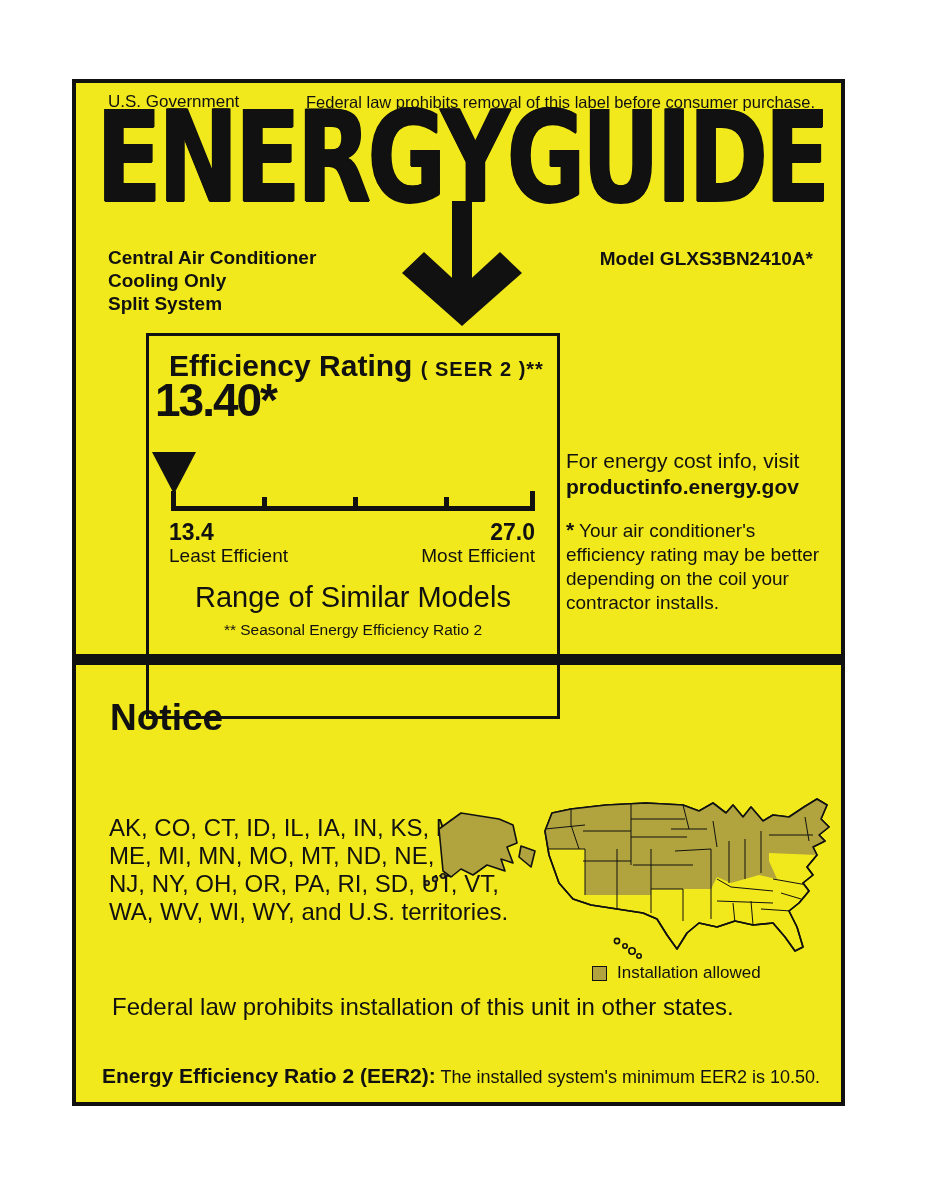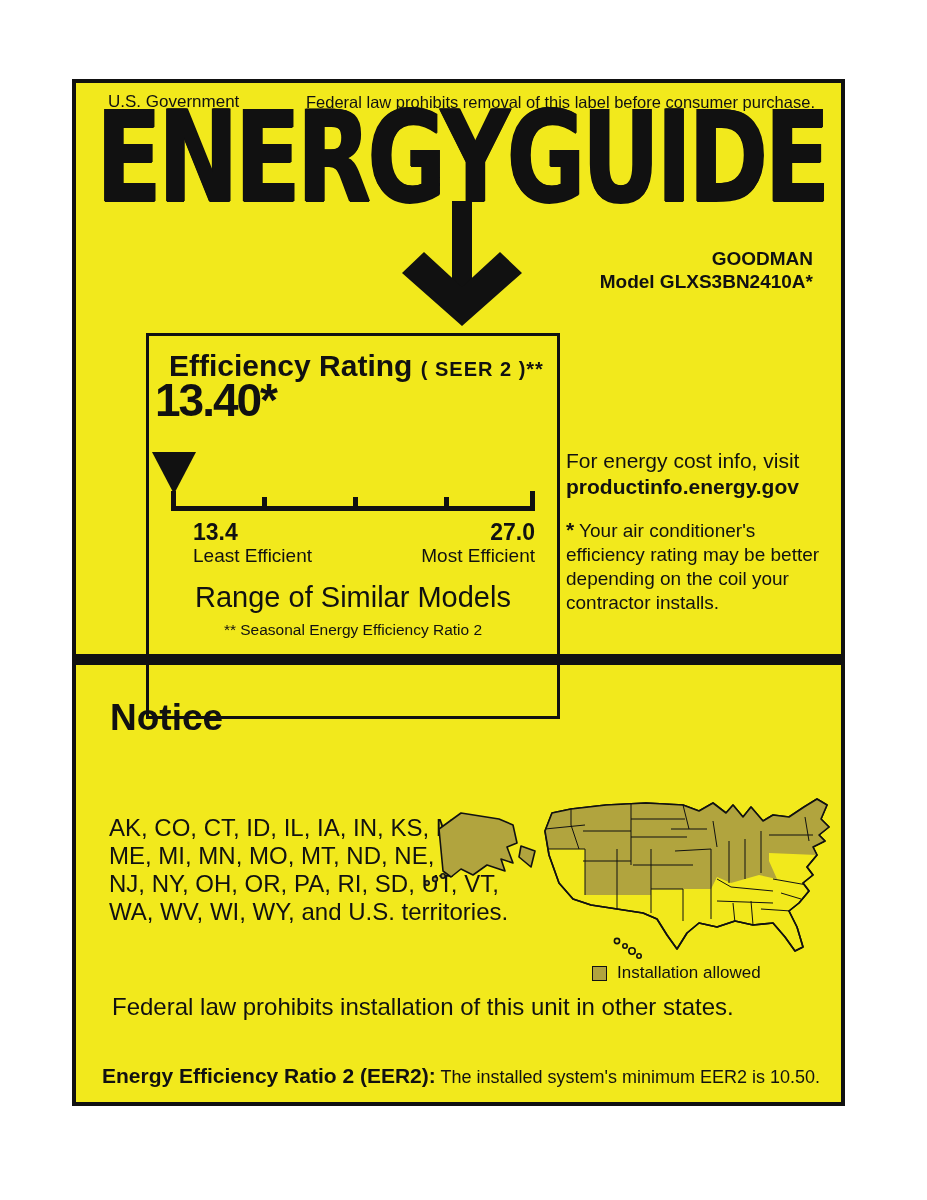--- a/index.html
+++ b/index.html
@@ -41,21 +41,21 @@
   .eff-title .suffix { font-size:20px; letter-spacing:1px; }
   .eff-value { position:absolute; left:6px; top:37px; font-weight:bold; font-size:46px; letter-spacing:-2px; }
   .marker { position:absolute; left:3px; top:116px; width:0; height:0;
     border-left:22px solid transparent; border-right:22px solid transparent; border-top:42px solid #111; }
   .scale { position:absolute; left:22px; top:155px; width:364px; height:20px; }
   .scale .line { position:absolute; left:0; right:0; bottom:0; height:5px; background:#111; }
   .scale .tick-end { position:absolute; bottom:0; width:5px; height:20px; background:#111; }
   .scale .tick-mid { position:absolute; bottom:5px; width:5px; height:9px; background:#111; }
   .scale-num { position:absolute; top:183px; font-weight:bold; font-size:23px; }
   .scale-sub { position:absolute; top:209px; font-size:19px; }
-  .left-pos { left:20px;margin-left:24px; } .right-pos { right:22px; text-align:right; }
+  .left-pos { left:20px; } .right-pos { right:22px; text-align:right; }
   .range-caption { position:absolute; left:0; right:0; top:245px; text-align:center; font-size:29px; }
   .range-footnote { position:absolute; left:0; right:0; top:285px; text-align:center; font-size:15.5px; }
 
   
   .cost-info { position:absolute; left:490px; top:365px; font-size:21px; line-height:26px; }
   .cost-info .url { font-weight:bold; }
   .coil-note { position:absolute; left:490px; top:435px; width:262px; font-size:19px; line-height:24px; }
   .coil-note .star { font-weight:bold; font-size:21px; }
 
   
@@ -85,22 +85,26 @@
 
     <div class="hdr-left">U.S. Government</div>
     <div class="hdr-right">Federal law prohibits removal of this label before consumer purchase.</div>
 
     <div class="logo">ENERGYGUIDE</div>
     <svg class="big-arrow" width="120" height="125" viewBox="0 0 120 125">
       <rect x="50" y="0" width="20" height="95" fill="#111"></rect>
       <polygon fill="#111" points="60,125 0,72 22,51 60,86 98,51 120,72"></polygon>
     </svg>
 
+    <div class="product">
+      <div>Central Air Conditioner</div>
+      <div>Cooling Only</div>
+      <div>Split System</div>
+    </div>
     <div class="brand">
-      <div>GOODMAN</div>
       <div>Model GLXS3BN2410A*</div>
     </div>
 
     <div class="eff-box">
       <div class="eff-title">
         <span>Efficiency Rating</span>
         <span class="suffix">( SEER 2 )**</span>
       </div>
       <div class="eff-value">13.40*</div>
       <div class="marker"></div>

